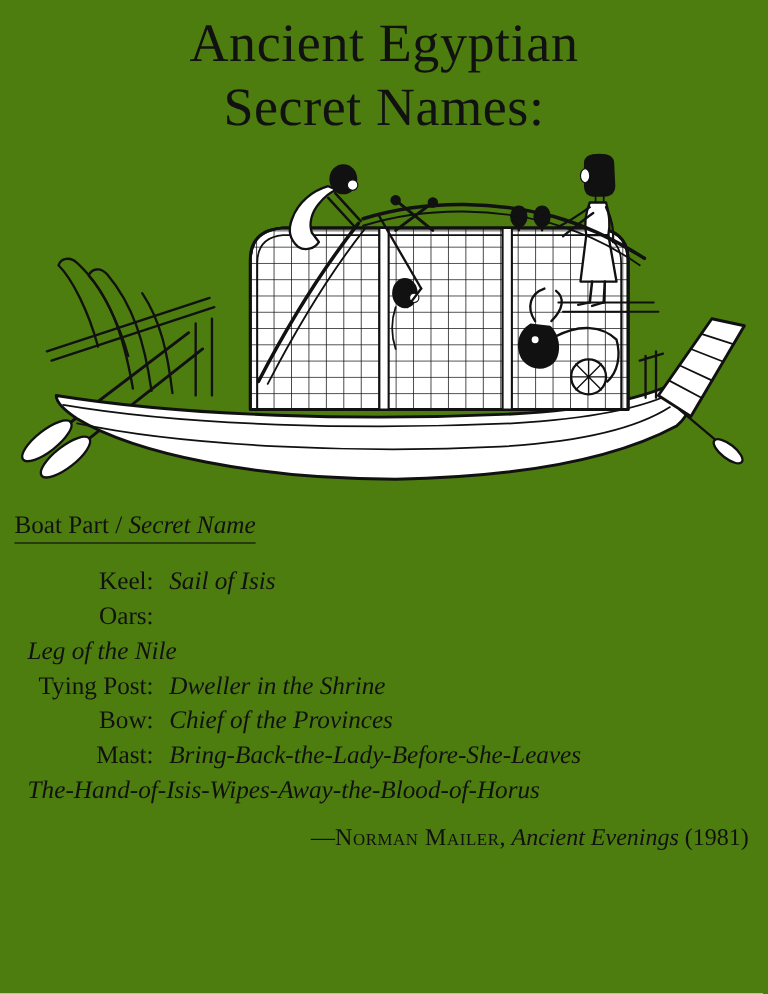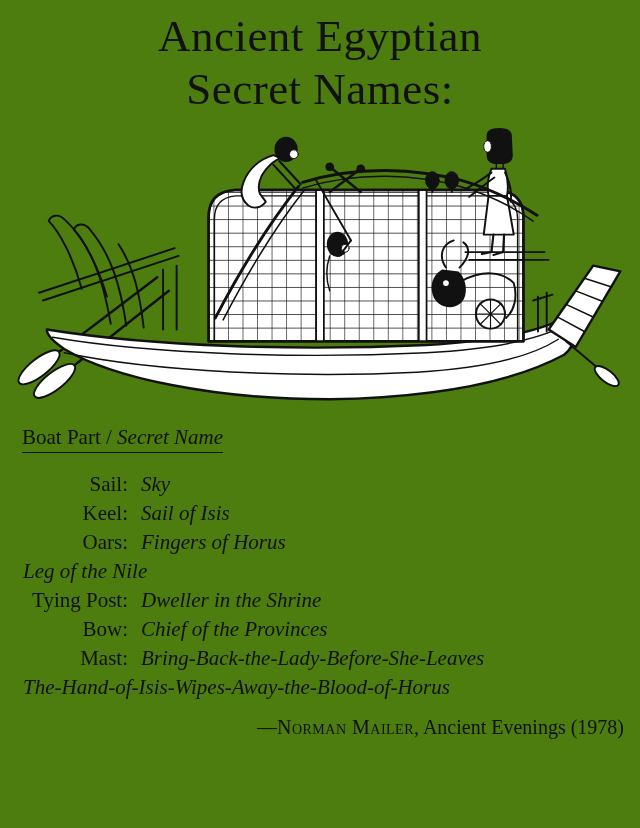--- a/index.html
+++ b/index.html
@@ -27,42 +27,42 @@
   }
   .illustration-wrap {
     margin-top: 8px;
     width: 620px;
     margin-left: auto;
     margin-right: auto;
   }
   .illustration-wrap svg { display: block; }
   .table-header {
     font-size: 21px;
-    margin: 10px 0 0 12px;
+    margin: 10px 0 0 2px;
   }
   .table-header .underline {
     border-bottom: 1.6px solid #111;
     padding-bottom: 3px;
   }
   .header-name { font-style: italic; }
   .rows {
     margin-top: 20px;
     font-size: 21px;
   }
   .row { display: flex; line-height: 29px; }
   .row .part { width: 118px; text-align: right; flex: none; }
   .row .name { font-style: italic; margin-left: 13px; white-space: nowrap; }
   .attribution {
     text-align: right;
     font-size: 20px;
     margin-top: 14px;
     padding-right: 6px;
   }
   .author { font-variant: small-caps; letter-spacing: 0.5px; }
-  .work { }
+  .work { font-style: italic; }
 </style>
 </head>
 <body>
 
 <div class="page">
 
   <div class="title">
     <div>Ancient Egyptian</div>
     <div>Secret Names:</div>
   </div>
@@ -152,30 +152,25 @@
   </div>
 
   <div class="table-header">
     <span class="underline">
       <span>Boat Part</span><span> / </span><span class="header-name">Secret Name</span>
     </span>
   </div>
 
   <div class="rows">
     <div class="row">
-      <span class="part">Sail:</span>
-      <span class="name">Sky</span>
-    </div>
-    <div class="row">
       <span class="part">Keel:</span>
       <span class="name">Sail of Isis</span>
     </div>
     <div class="row">
       <span class="part">Oars:</span>
-      <span class="name">Fingers of Horus</span>
     </div>
     <div class="row">
       <span class="name">Leg of the Nile</span>
     </div>
     <div class="row">
       <span class="part">Tying Post:</span>
       <span class="name">Dweller in the Shrine</span>
     </div>
     <div class="row">
       <span class="part">Bow:</span>
@@ -184,16 +179,16 @@
     <div class="row">
       <span class="part">Mast:</span>
       <span class="name">Bring-Back-the-Lady-Before-She-Leaves</span>
     </div>
     <div class="row">
       <span class="name">The-Hand-of-Isis-Wipes-Away-the-Blood-of-Horus</span>
     </div>
   </div>
 
   <div class="attribution">
-    <span>—</span><span class="author">Norman Mailer</span><span>, </span><span class="work">Ancient Evenings</span><span> (1978)</span>
+    <span>—</span><span class="author">Norman Mailer</span><span>, </span><span class="work">Ancient Evenings</span><span> (1981)</span>
   </div>
 
 </div>
 
 </body></html>

